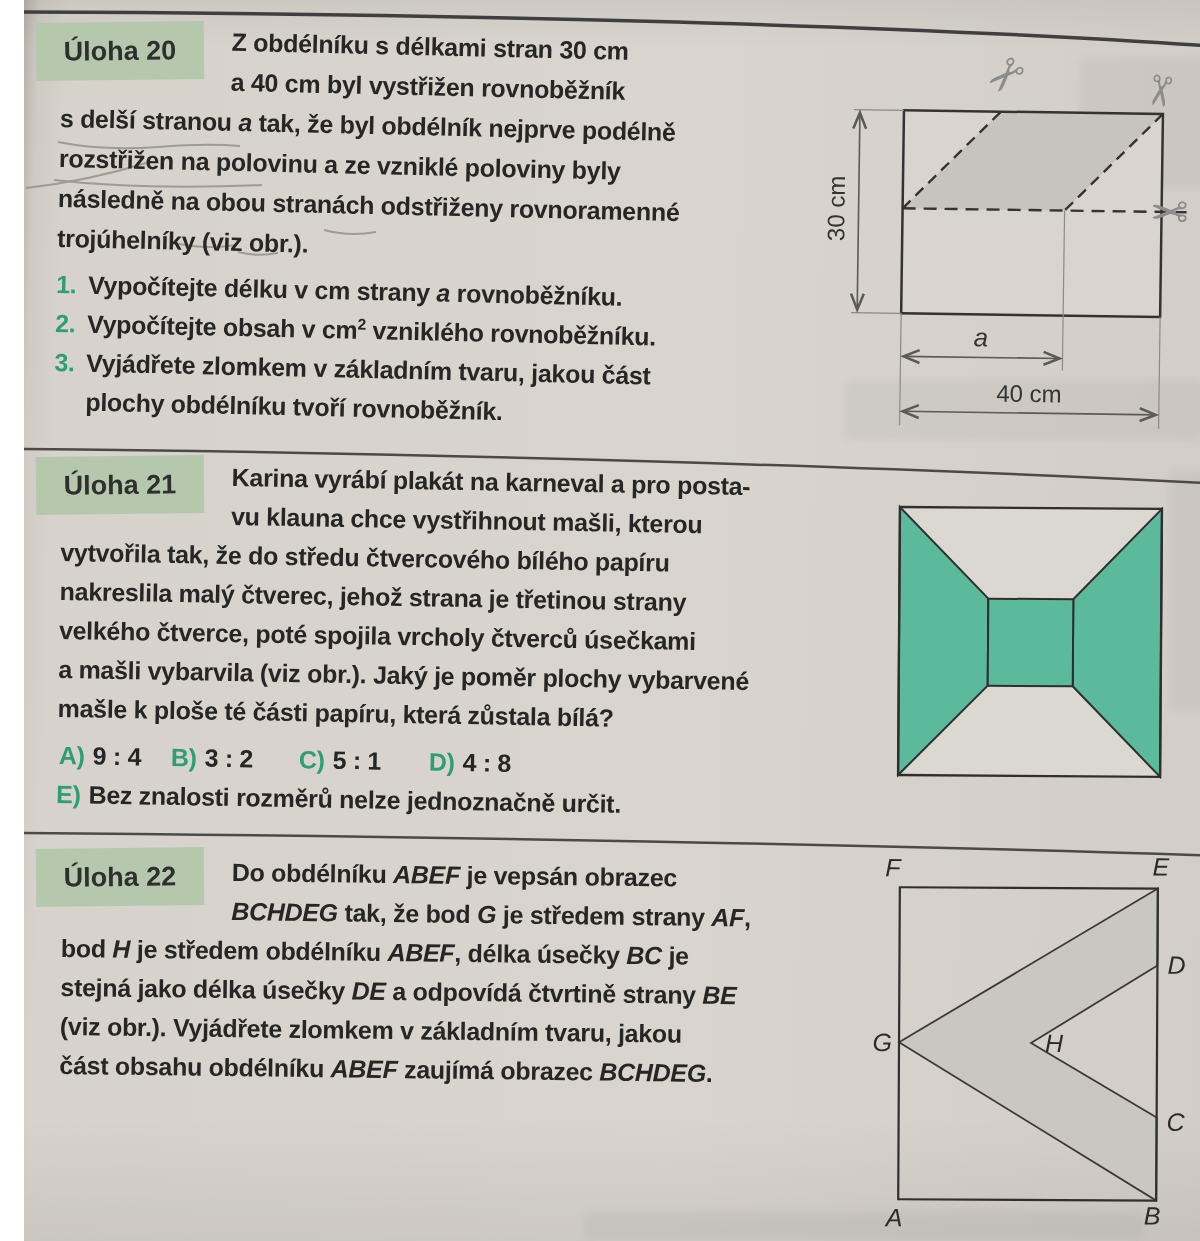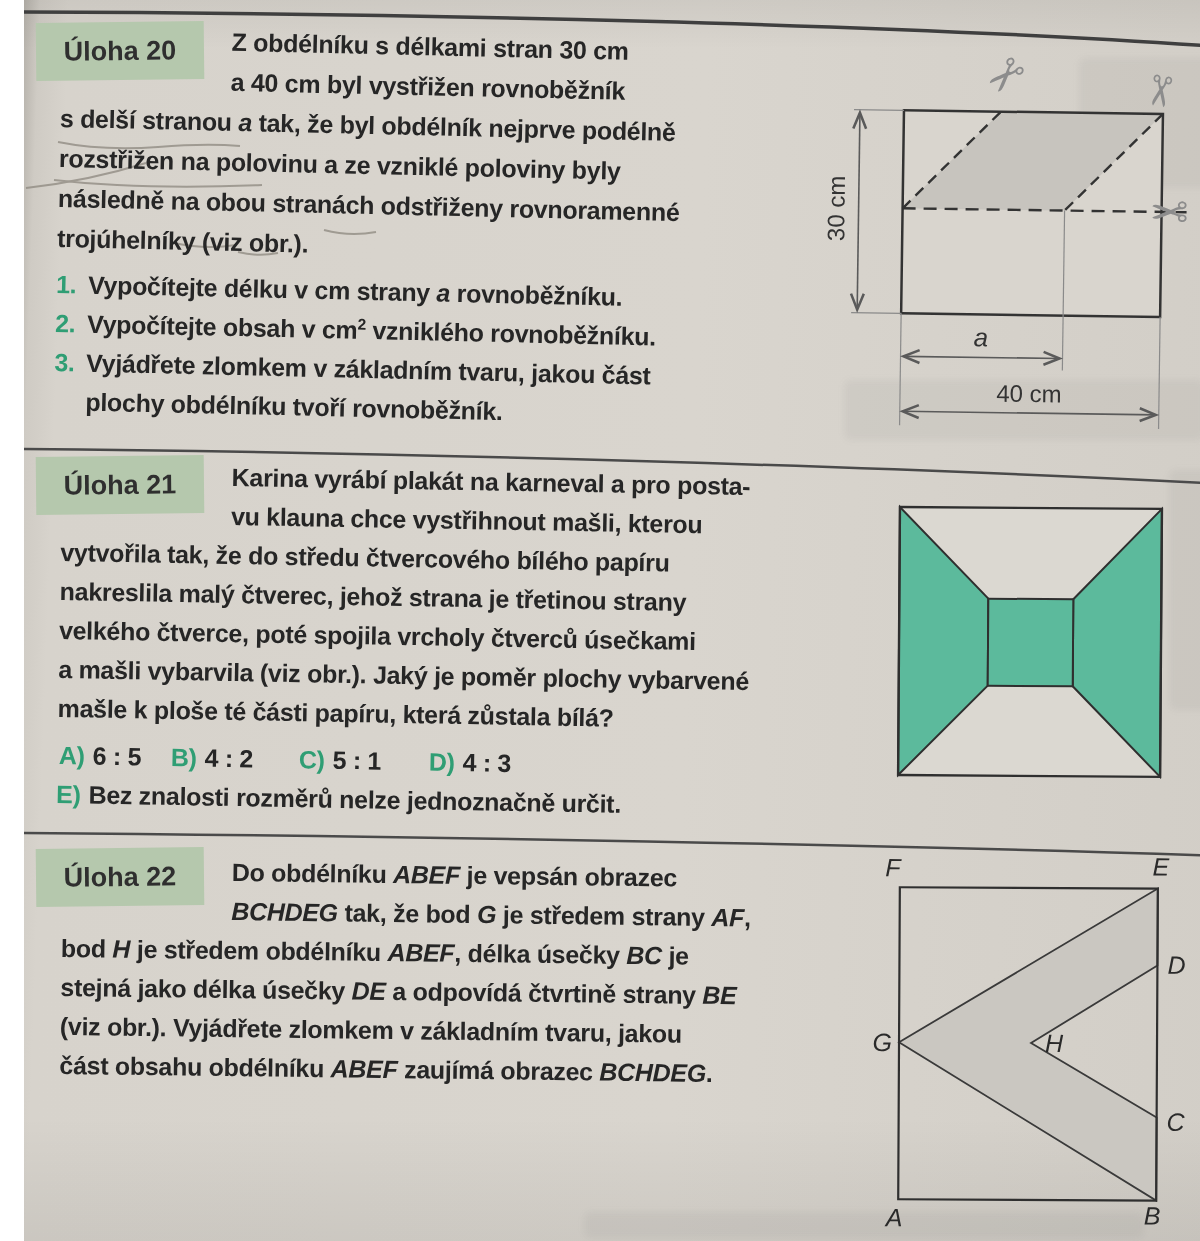--- a/index.html
+++ b/index.html
@@ -131,24 +131,24 @@
 
   <div class="sec" style="top:460px;transform:rotate(1deg);transform-origin:0 0;">
     <div class="ln39 ind"><span>Karina vyrábí plakát na karneval a pro posta-</span></div>
     <div class="ln39 ind"><span>vu klauna chce vystřihnout mašli, kterou</span></div>
     <div class="ln39"><span>vytvořila tak, že do středu čtvercového bílého papíru</span></div>
     <div class="ln39"><span>nakreslila malý čtverec, jehož strana je třetinou strany</span></div>
     <div class="ln39"><span>velkého čtverce, poté spojila vrcholy čtverců úsečkami</span></div>
     <div class="ln39"><span>a mašli vybarvila (viz obr.). Jaký je poměr plochy vybarvené</span></div>
     <div class="ln39"><span>mašle k ploše té části papíru, která zůstala bílá?</span></div>
     <div class="optrow">
-      <span class="opt" style="left:2px;"><span class="ol">A)</span><span>6 : 5</span></span>
-      <span class="opt" style="left:114px;"><span class="ol">B)</span><span>4 : 2</span></span>
+      <span class="opt" style="left:2px;"><span class="ol">A)</span><span>9 : 4</span></span>
+      <span class="opt" style="left:114px;"><span class="ol">B)</span><span>3 : 2</span></span>
       <span class="opt" style="left:242px;"><span class="ol">C)</span><span>5 : 1</span></span>
-      <span class="opt" style="left:372px;"><span class="ol">D)</span><span>4 : 3</span></span>
+      <span class="opt" style="left:372px;"><span class="ol">D)</span><span>4 : 8</span></span>
     </div>
     <div class="optE">
       <span class="ol">E)</span><span>Bez znalosti rozměrů nelze jednoznačně určit.</span>
     </div>
   </div>
 
   <div class="fig" style="left:860px;top:495px;width:300px;height:300px;transform:rotate(0.4deg);">
     <svg width="300" height="300">
 
       <rect x="15" y="13" width="262" height="268" fill="#dbd8d1"></rect>

